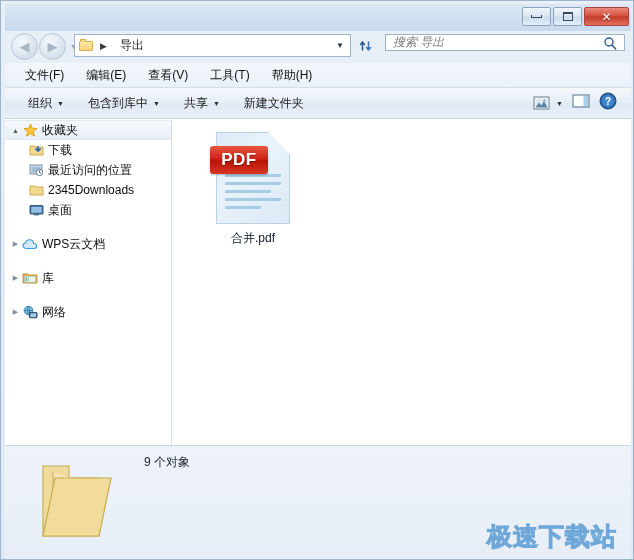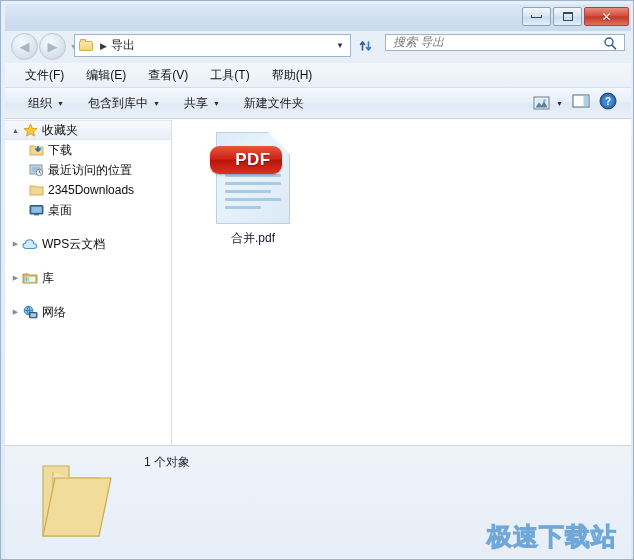--- a/index.html
+++ b/index.html
@@ -150,20 +150,21 @@
     box-sizing: border-box;
   }
   .addr-sep {
     margin: 0 4px 0 6px;
     color: #3a3a3a;
     font-size: 9px;
   }
   .addr-text {
     font-size: 12px;
     color: #1f1f1f;
+    margin-left: 9px;
   }
   .addr-caret {
     margin-left: auto;
     margin-right: 6px;
     color: #26364a;
     font-size: 8px;
   }
   .refreshbtn {
     position: absolute;
     left: 349px; top: 3px;
@@ -356,31 +357,30 @@
   .pdf-lines span.s2 { width: 100%; }
   .pdf-lines span.s3 { width: 82%; }
   .pdf-lines span.s4 { width: 100%; }
   .pdf-lines span.s5 { width: 64%; }
   .pdf-badge {
     position: absolute;
     left: -6px; top: 14px;
     width: 58px;
     height: 28px;
     background: linear-gradient(to bottom, #e8563f 0%, #cf2418 45%, #b81508 52%, #d93522 100%);
-    border-radius: 9px;
+    border-radius: 3px;
     display: flex;
     align-items: center;
     justify-content: center;
     color: #ffffff;
     font-size: 17px;
     font-weight: bold;
     letter-spacing: 0.5px;
     text-shadow: 0 1px 1px rgba(0,0,0,.4);
     box-shadow: 0 1px 2px rgba(0,0,0,.25);
-    padding-left: 14px;
   }
   .file-name {
     margin-top: 6px;
     font-size: 12px;
     color: #0f172a;
   }
 
   
   .statusbar {
     position: absolute;
@@ -643,18 +643,18 @@
     <div class="statusbar">
       <div class="status-folder">
         <svg width="86" height="86" viewBox="0 0 86 86">
           <path d="M10 8 L10 78 L66 78 L66 20 L36 20 L36 8 Z" fill="#efdb9c" stroke="#cbad5d" stroke-width="1.2"></path>
           <path d="M20 14 L20 72 L62 72 L62 26 L56 26" fill="#f5e5b4" stroke="#cbad5d" stroke-width="1"></path>
           <rect x="58" y="44" width="7" height="28" fill="#fdfaf0" stroke="#cbad5d" stroke-width="0.9"></rect>
           <rect x="58" y="66" width="7" height="6" fill="#a9c6da"></rect>
           <path d="M10 78 L22 20 L78 20 L66 78 Z" fill="#f1dc9b" stroke="#c9a94f" stroke-width="1.2"></path>
         </svg>
       </div>
-      <div class="status-count">1 个对象</div>
+      <div class="status-count">9 个对象</div>
       <div class="watermark">极速下载站</div>
     </div>
 
   </div>
 </div>
 
 </body></html>

